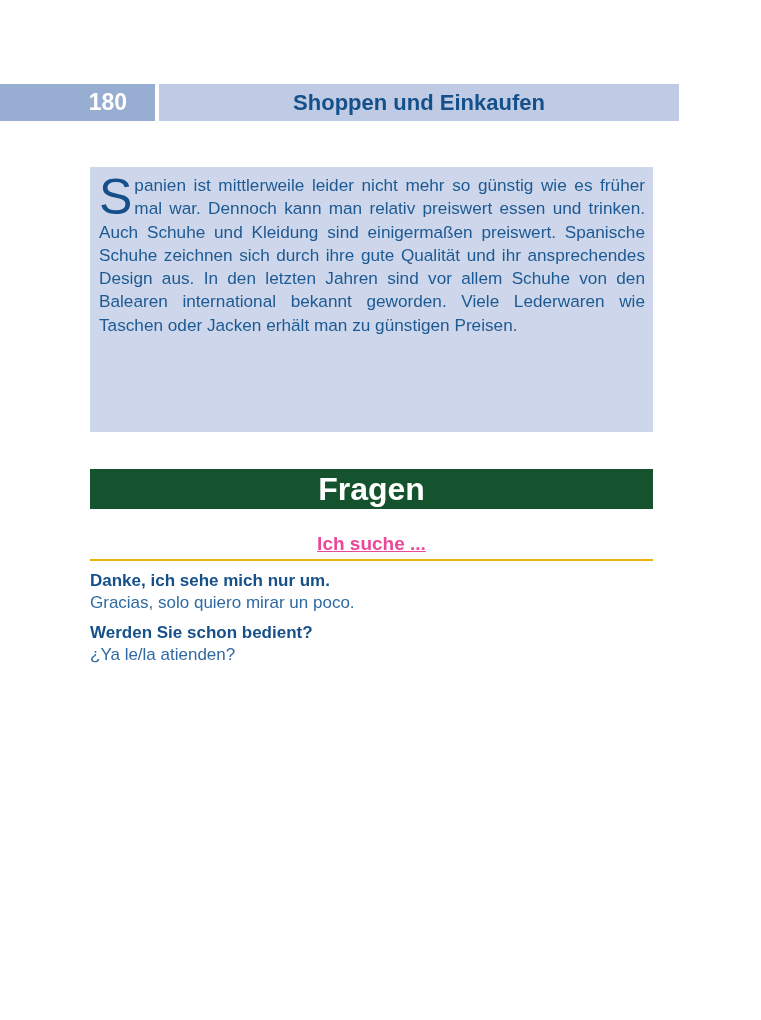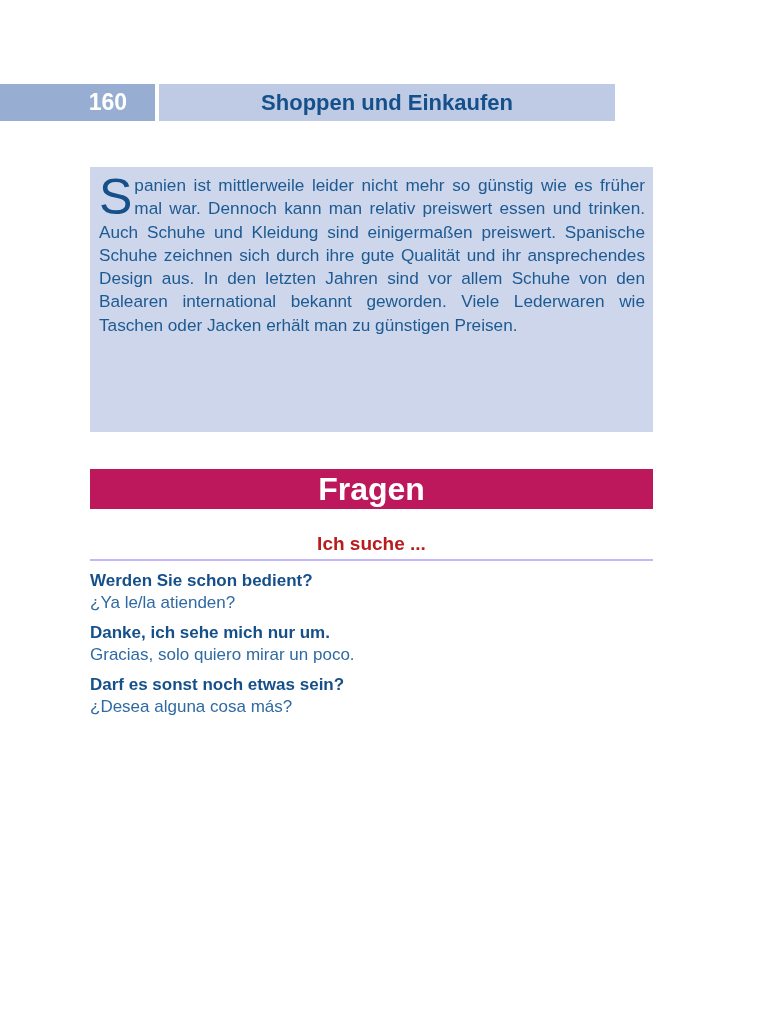--- a/index.html
+++ b/index.html
@@ -6,69 +6,66 @@
   body {
     width:761px; height:1020px; background:#ffffff; position:relative; overflow:hidden;
     font-family: "Liberation Sans", "DejaVu Sans", sans-serif;
   }
   .header-num {
     position:absolute; left:0; top:84px; width:155px; height:37px;
     background:#97aed2; color:#ffffff; font-weight:bold; font-size:23px;
     display:flex; align-items:center; justify-content:flex-end; padding-right:28px; box-sizing:border-box;
   }
   .header-title {
-    position:absolute; left:159px; top:84px; width:456px; height:37px;
+    position:absolute; left:159px; top:84px; width:520px; height:37px;
     background:#bfcbe4; color:#15508a; font-weight:bold; font-size:22px;
     display:flex; align-items:center; justify-content:center;
   }
   .intro-box {
     position:absolute; left:90px; top:167px; width:563px; height:265px;
     background:#cdd6ea; box-sizing:border-box; padding:7px 8px 0 9px;
     color:#1d5a93; font-size:17.2px; line-height:23.3px; text-align:justify;
   }
   .intro-box p { margin:0; }
   .dropcap {
     float:left; font-size:50px; line-height:40px; margin:3px 2px 0 0; color:#15508a;
   }
   .section-bar {
     position:absolute; left:90px; top:469px; width:563px; height:40px;
-    background:#be185d; color:#ffffff; font-weight:bold; font-size:32px;
+    background:#14532d; color:#ffffff; font-weight:bold; font-size:32px;
     display:flex; align-items:center; justify-content:center;
   }
   .subheading {
     position:absolute; left:90px; top:533px; width:563px; height:26px;
-    text-align:center; color:#b91c1c; font-weight:bold; font-size:19px;
-    border-bottom:2px solid #c4b5fd;
+    text-align:center; color:#ec4899; font-weight:bold; font-size:19px;
+    border-bottom:2px solid #eab308;
+    text-decoration:underline;
   }
   .phrases { position:absolute; left:90px; top:570px; width:563px; }
   .phrase { margin-bottom:8px; }
   .de { color:#15508a; font-weight:bold; font-size:17px; line-height:22px; }
   .es { color:#2f6aa3; font-size:17px; line-height:22px; }
 </style>
 </head>
 <body>
 
-<div class="header-num">160</div>
+<div class="header-num">180</div>
 <div class="header-title">Shoppen und Einkaufen</div>
 
 <div class="intro-box">
   <p><span class="dropcap">S</span><span>panien ist mittlerweile leider nicht mehr so günstig wie es früher mal war. Dennoch kann man relativ preiswert essen und trinken. Auch Schuhe und Kleidung sind einigermaßen preiswert. Spanische Schuhe zeichnen sich durch ihre gute Qualität und ihr ansprechendes Design aus. In den letzten Jahren sind vor allem Schuhe von den Balearen international bekannt geworden. Viele Lederwaren wie Taschen oder Jacken erhält man zu günstigen Preisen.</span></p>
 </div>
 
 <div class="section-bar">Fragen</div>
 <div class="subheading">Ich suche ...</div>
 
 <div class="phrases">
   <div class="phrase">
+    <div class="de">Danke, ich sehe mich nur um.</div>
+    <div class="es">Gracias, solo quiero mirar un poco.</div>
+  </div>
+  <div class="phrase">
     <div class="de">Werden Sie schon bedient?</div>
     <div class="es">¿Ya le/la atienden?</div>
   </div>
   <div class="phrase">
-    <div class="de">Danke, ich sehe mich nur um.</div>
-    <div class="es">Gracias, solo quiero mirar un poco.</div>
-  </div>
-  <div class="phrase">
-  </div>
-  <div class="phrase">
-    <div class="de">Darf es sonst noch etwas sein?</div>
-    <div class="es">¿Desea alguna cosa más?</div>
   </div>
 </div>
 
 </body></html>

